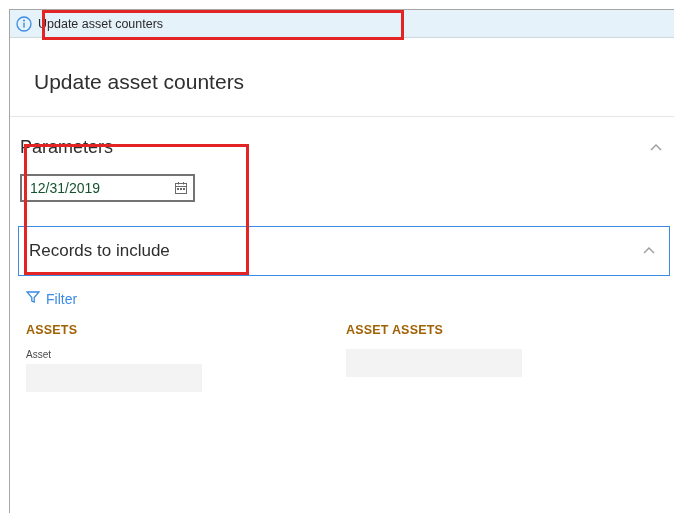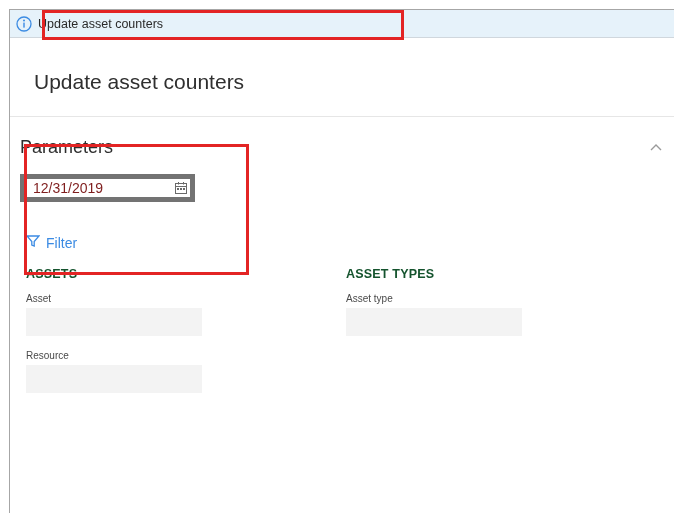--- a/index.html
+++ b/index.html
@@ -51,24 +51,24 @@
 
   
   .params-body { padding: 10px 10px 18px 10px; }
   .field-label { font-size: 13px; color: #5a5a5a; margin-bottom: 4px; }
   .date-wrap {
     position: relative;
     width: 175px;
   }
   .date-input {
     width: 175px; height: 28px;
-    border: 5px solid #737373;
+    border: 2px solid #737373;
     padding: 0 28px 0 8px;
     font-size: 14px;
-    color: #7f1d1d;
+    color: #14532d;
   }
   .date-btn {
     position: absolute; right: 2px; top: 2px;
     width: 24px; height: 24px;
     display: flex; align-items:center; justify-content:center;
     background: transparent; border: none; cursor: pointer;
     color: #5a5a5a;
   }
 
   
@@ -89,21 +89,21 @@
     font-size: 14px;
   }
   .filter-row svg { color: #3b8be3; }
 
   .cols {
     display: flex; gap: 120px;
     padding: 0 16px 0 16px;
   }
   .col { width: 200px; }
   .col-head {
-    font-size: 12.5px; font-weight: 700; color: #14532d;
+    font-size: 12.5px; font-weight: 700; color: #a16207;
     letter-spacing: .2px;
     margin-bottom: 12px;
   }
   .fld-lbl { font-size: 10px; color: #4a4a4a; margin-bottom: 4px; }
   .fld-box {
     width: 176px; height: 28px;
     background: #f3f3f3;
     border: none;
   }
   .fld-group { margin-bottom: 14px; }
@@ -157,46 +157,51 @@
             <line x1="9.5" y1="1" x2="9.5" y2="3.5" stroke="#6a6a6a" stroke-width="1"></line>
             <rect x="3" y="7" width="2" height="2" fill="#6a6a6a"></rect>
             <rect x="6" y="7" width="2" height="2" fill="#6a6a6a"></rect>
             <rect x="9" y="7" width="2" height="2" fill="#6a6a6a"></rect>
           </svg>
         </button>
       </div>
     </div>
   </div>
 
+  <div class="records-panel">
+    <div class="records-header">
+      <div class="records-title">Records to include</div>
+      <div class="chevron">
+        <svg width="14" height="14" viewBox="0 0 14 14">
+            <path d="M2 9 L7 4 L12 9" fill="none" stroke="#9a9a9a" stroke-width="1.4"></path>
+          </svg>
+      </div>
+    </div>
+  </div>
 
   <div class="filter-row">
     <span>
       <svg width="14" height="14" viewBox="0 0 14 14">
           <path d="M1 2 H13 L8.2 7.5 V12 L5.8 11 V7.5 Z" fill="none" stroke="#3b8be3" stroke-width="1.3"></path>
         </svg>
     </span>
     <span>Filter</span>
   </div>
 
   <div class="cols">
     <div class="col">
       <div class="col-head">ASSETS</div>
       <div class="fld-group">
         <div class="fld-lbl">Asset</div>
         <input class="fld-box" type="text" value="" style="">
       </div>
+    </div>
+    <div class="col">
+      <div class="col-head">ASSET ASSETS</div>
       <div class="fld-group">
-        <div class="fld-lbl">Resource</div>
-        <input class="fld-box" type="text" value="" style="">
-      </div>
-    </div>
-    <div class="col">
-      <div class="col-head">ASSET TYPES</div>
-      <div class="fld-group">
-        <div class="fld-lbl">Asset type</div>
         <input class="fld-box" type="text" value="" style="">
       </div>
     </div>
   </div>
 
   <div class="redbox rb1"></div>
   <div class="redbox rb2"></div>
 
 </div>
 

